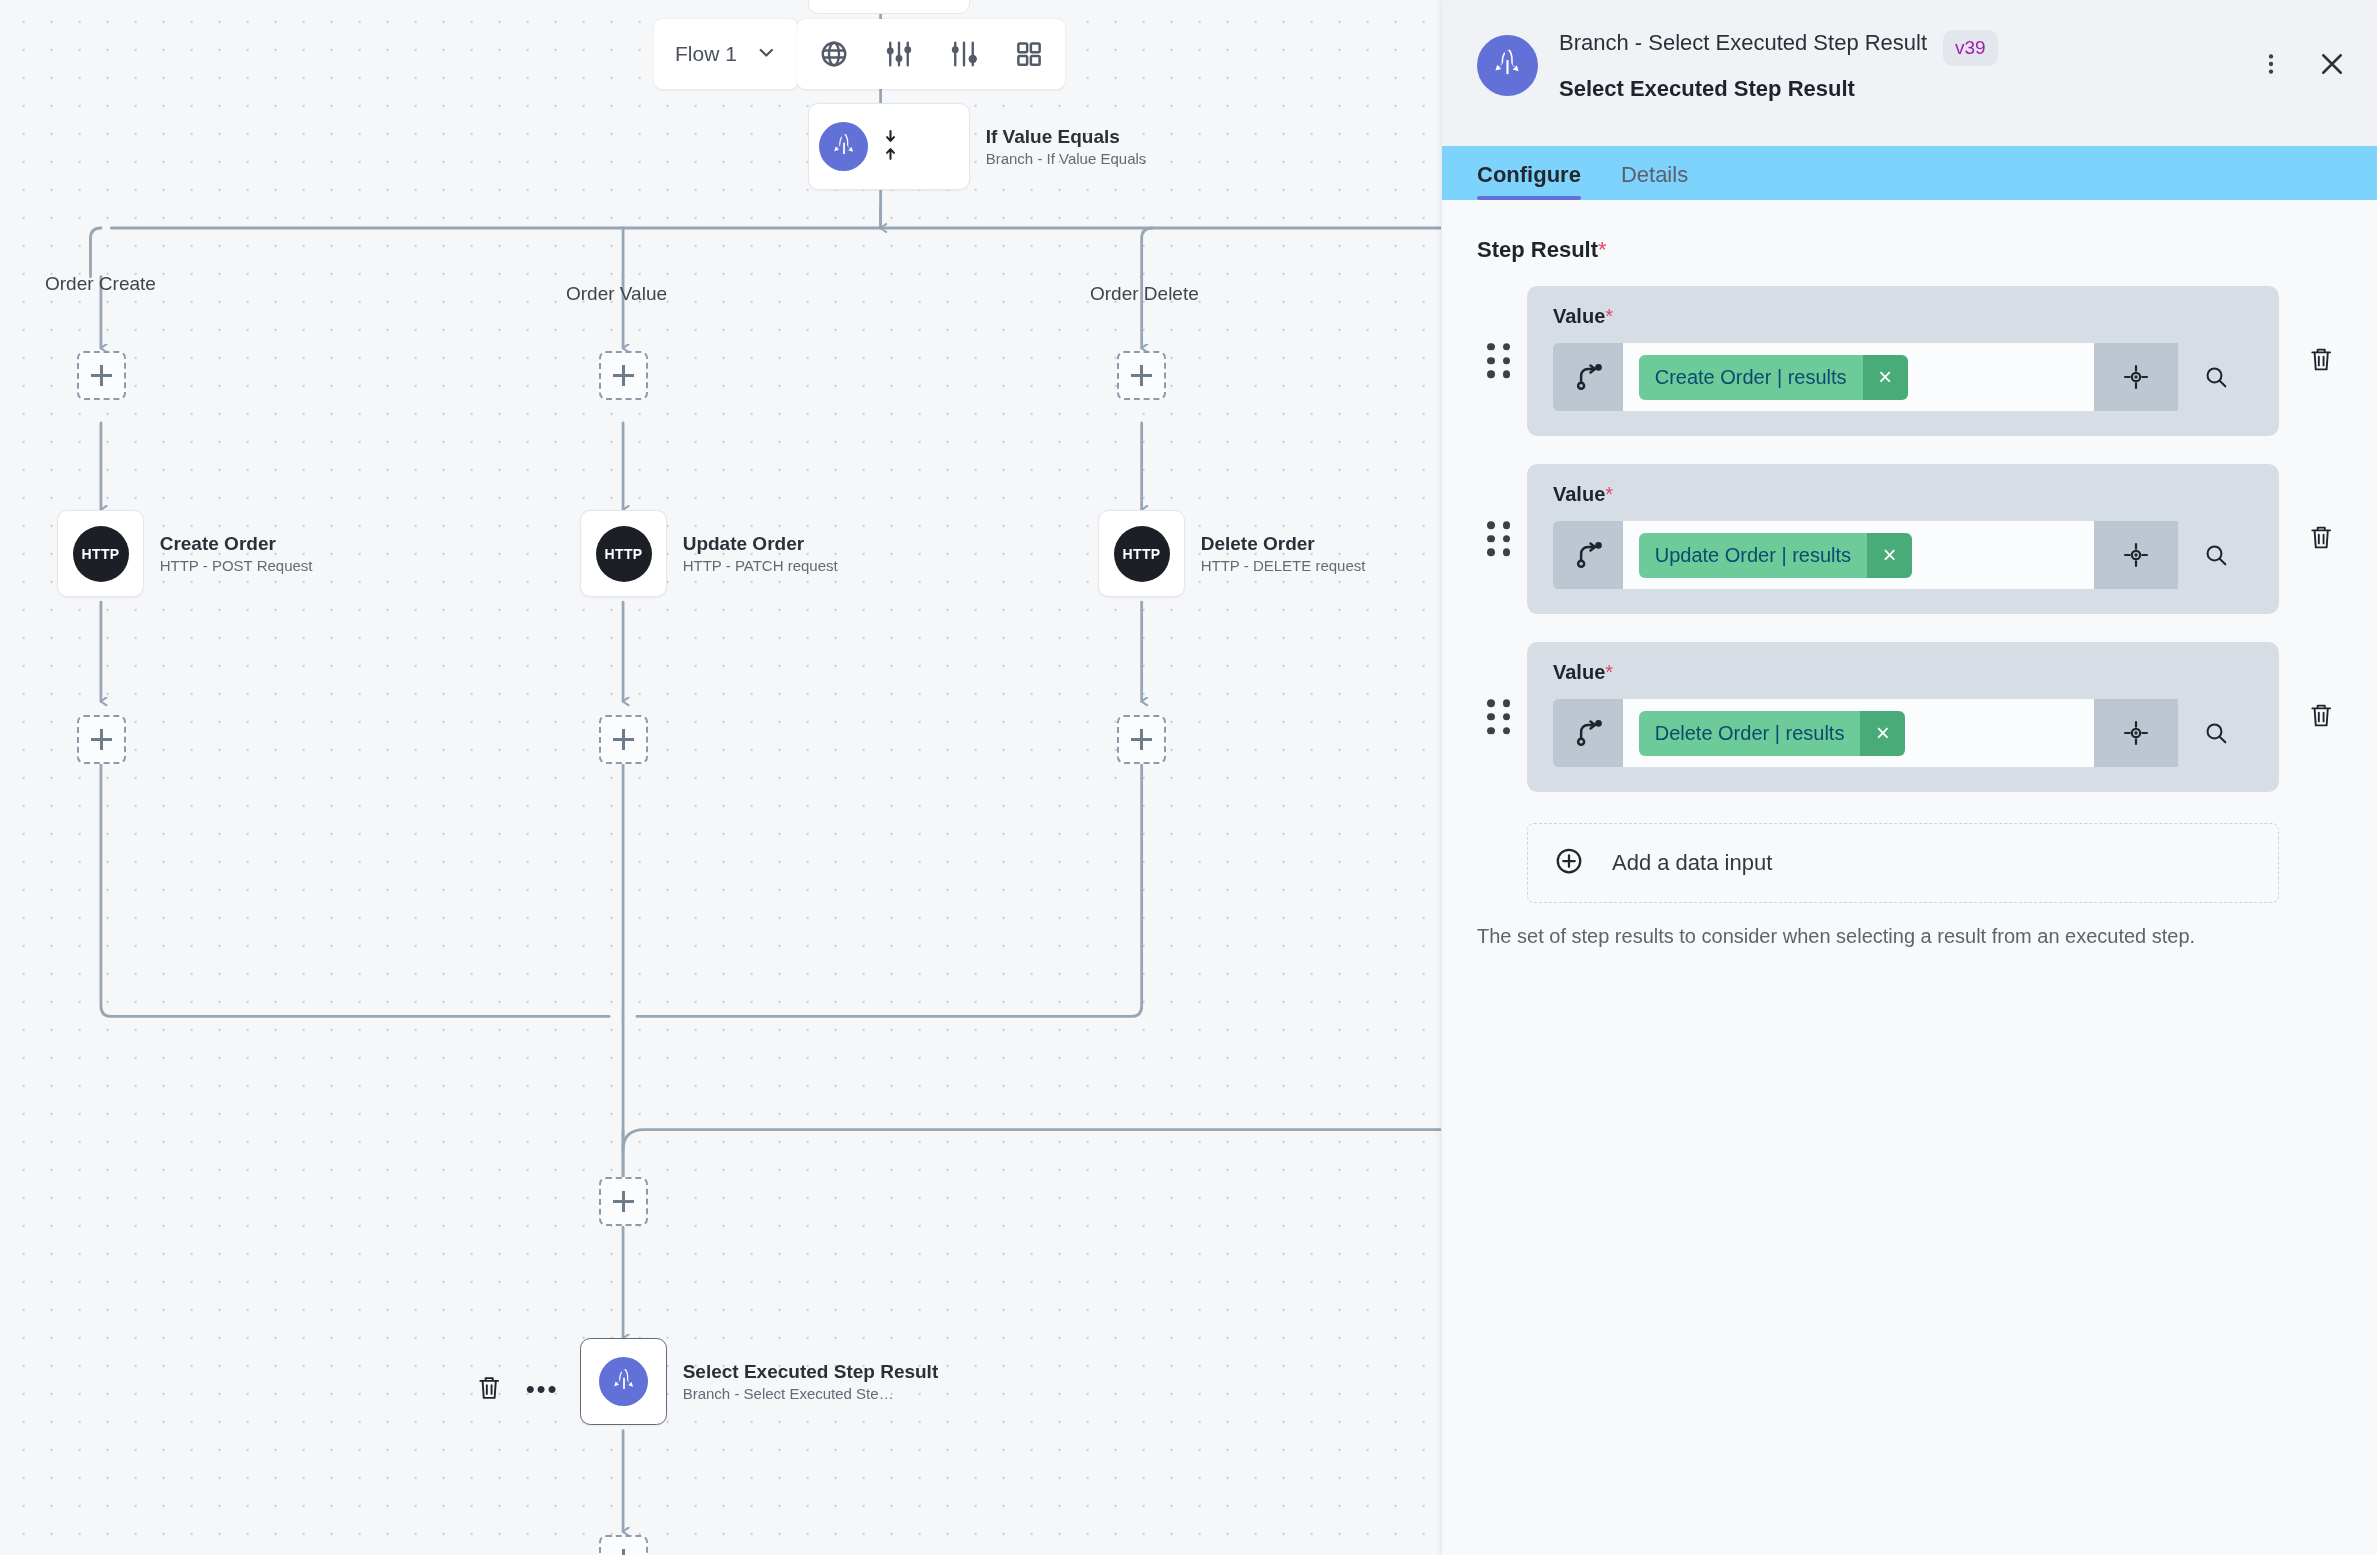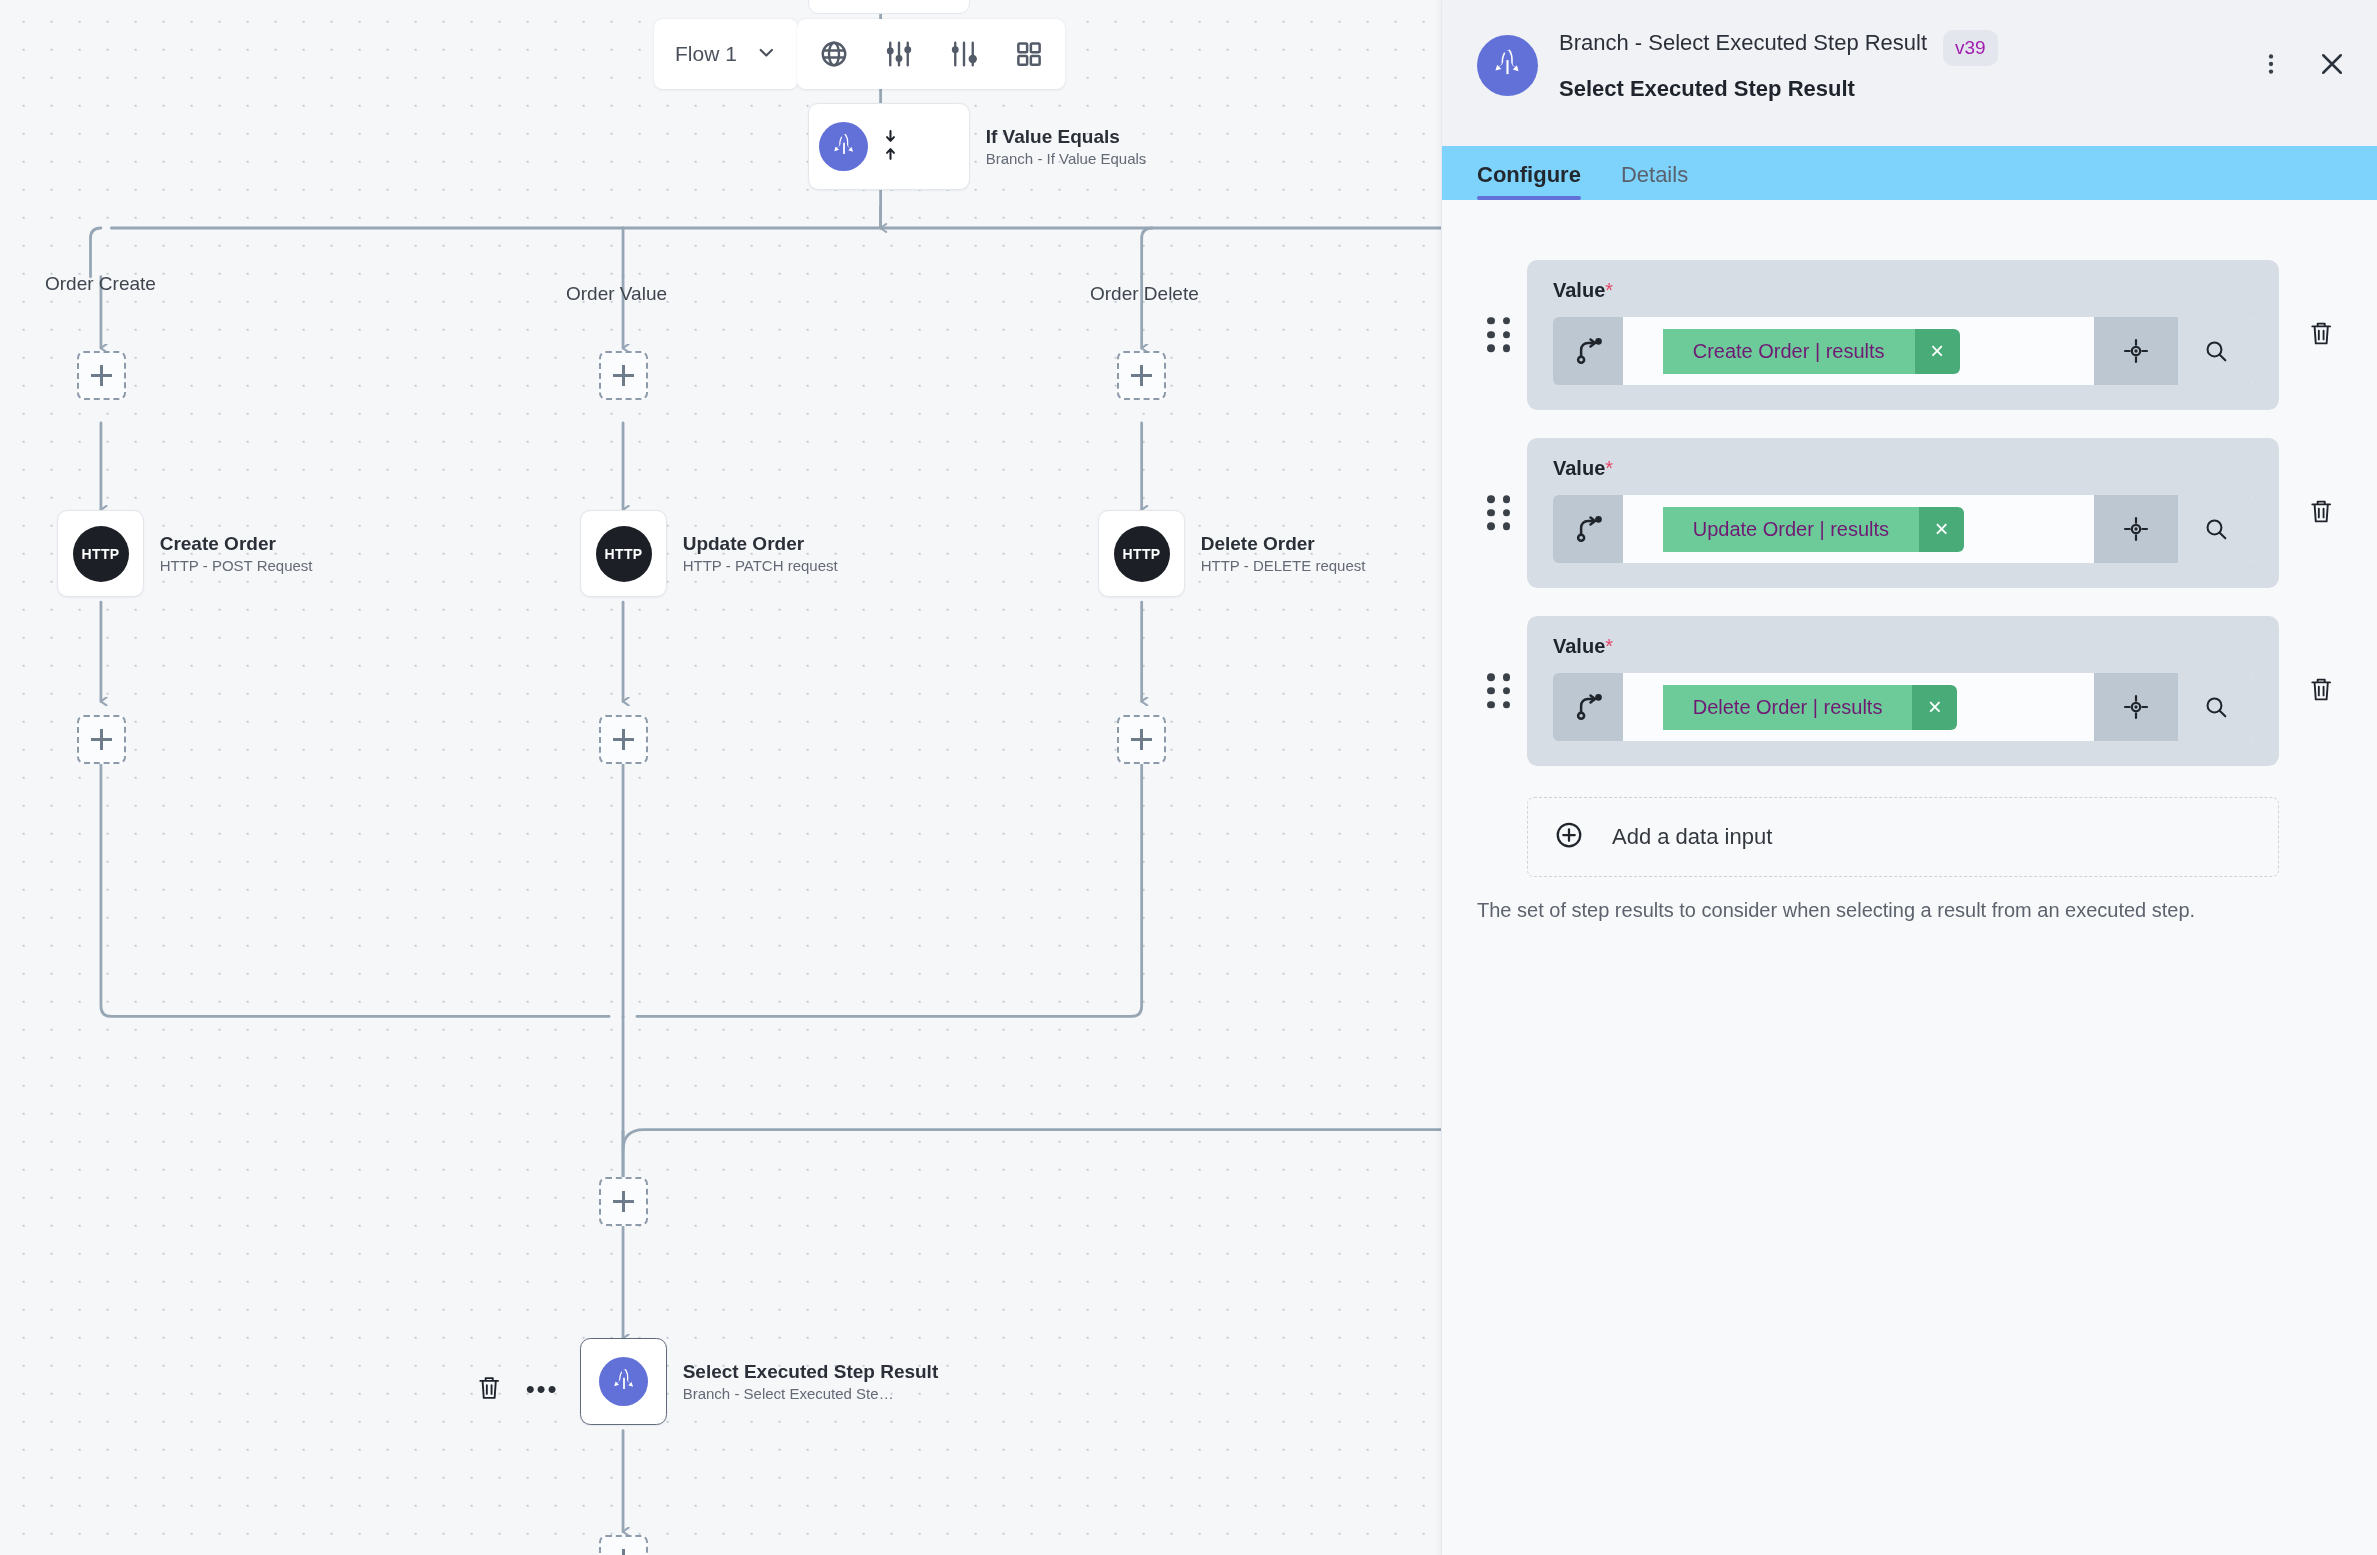--- a/index.html
+++ b/index.html
@@ -197,23 +197,23 @@
   }
   .vi-search {
     width: 75px; background: #d6dde4;
     display: flex; align-items: center; justify-content: center; flex: 0 0 auto;
   }
   .chip {
     display: flex; align-items: stretch; border-radius: 6.1px; overflow: hidden;
     height: 45px;
   }
   .chip-text {
-    background: #6ccb99; color: #701a75;
-    display: flex; align-items: center; padding: 0 30px;
-    font-size: 20px; white-space: nowrap; margin-left: 24px;
+    background: #6ccb99; color: #0c4a6e;
+    display: flex; align-items: center; padding: 0 16px;
+    font-size: 20px; white-space: nowrap;
   }
   .chip-x {
     background: #49ac78; color: #ffffff;
     width: 45px; display: flex; align-items: center; justify-content: center;
     font-size: 23.5px;
   }
 
   #add-input {
     margin-left: 50px; margin-right: 63px; margin-top: 31px;
     height: 80px;
@@ -453,20 +453,23 @@
       </div>
     </div>
 
     <div id="tabs">
       <div class="tab active">Configure</div>
       <div class="tab">Details</div>
     </div>
 
     <div id="panel-body">
 
+      <div class="field-label">
+        <span>Step Result</span><span class="req">*</span>
+      </div>
 
       <div style="margin-top:22.6px;">
 
         <div class="value-card">
           <span class="drag-handle">
               <i></i>
               <i></i>
               <i></i>
               <i></i>
               <i></i>

